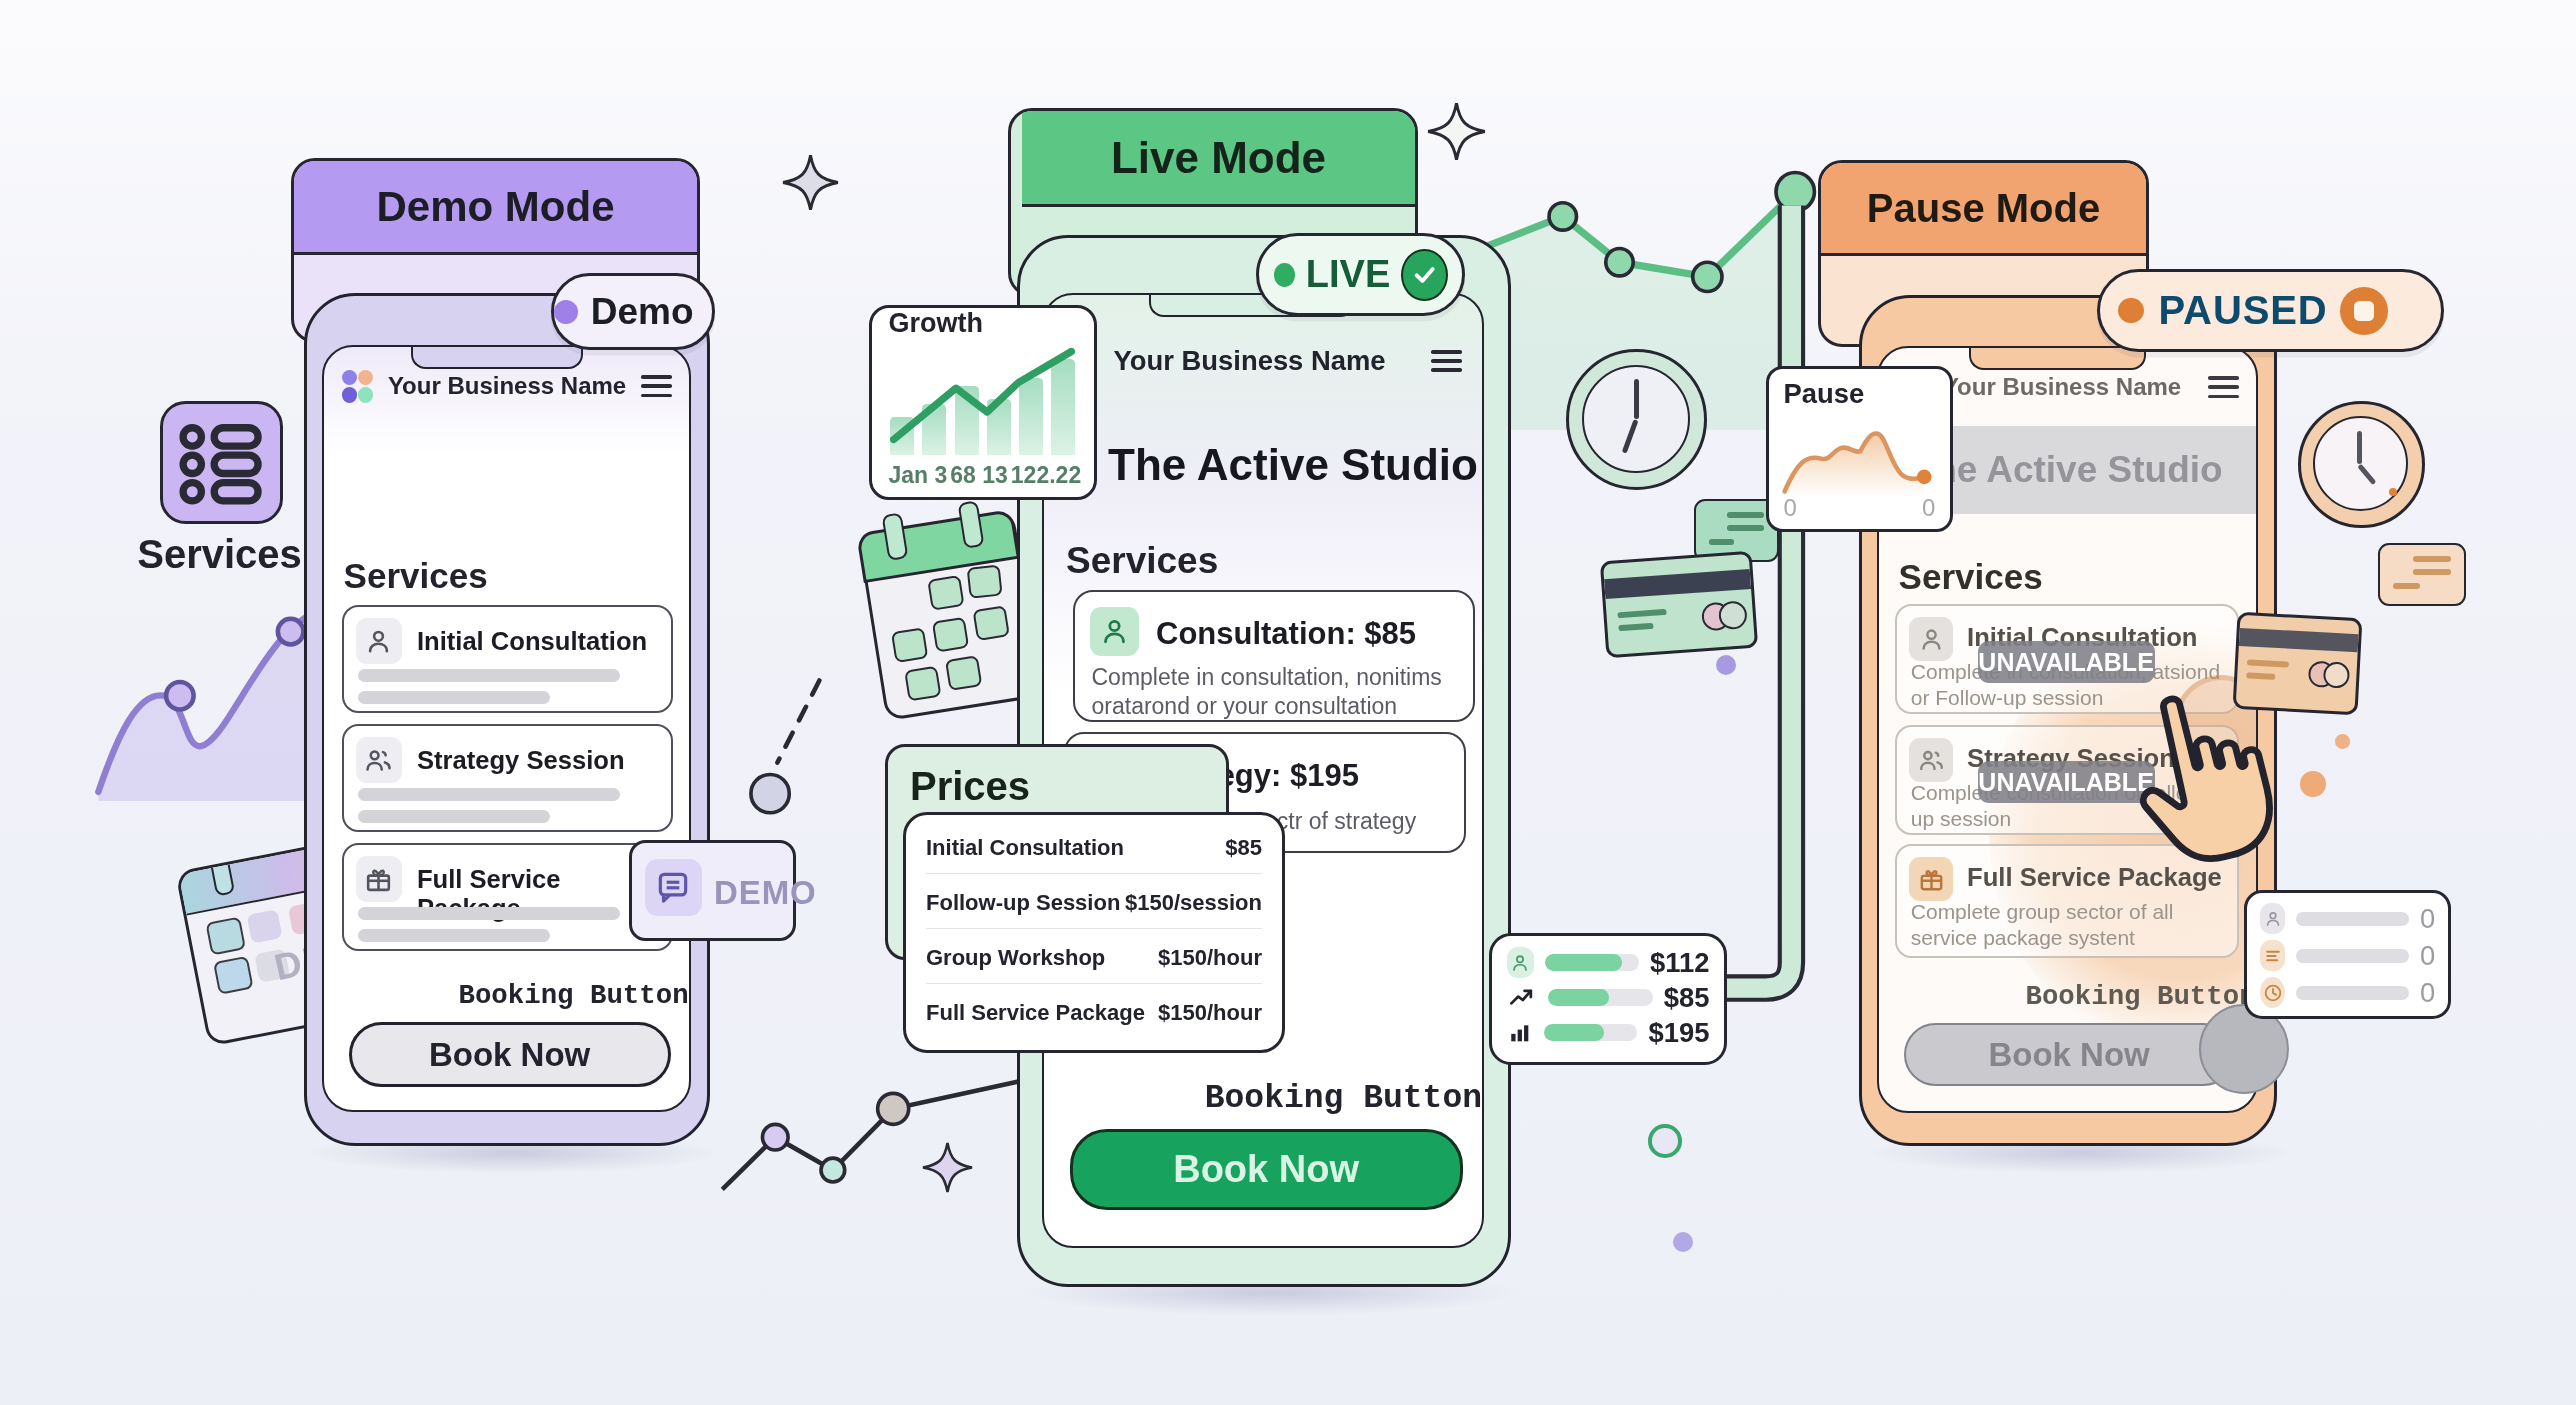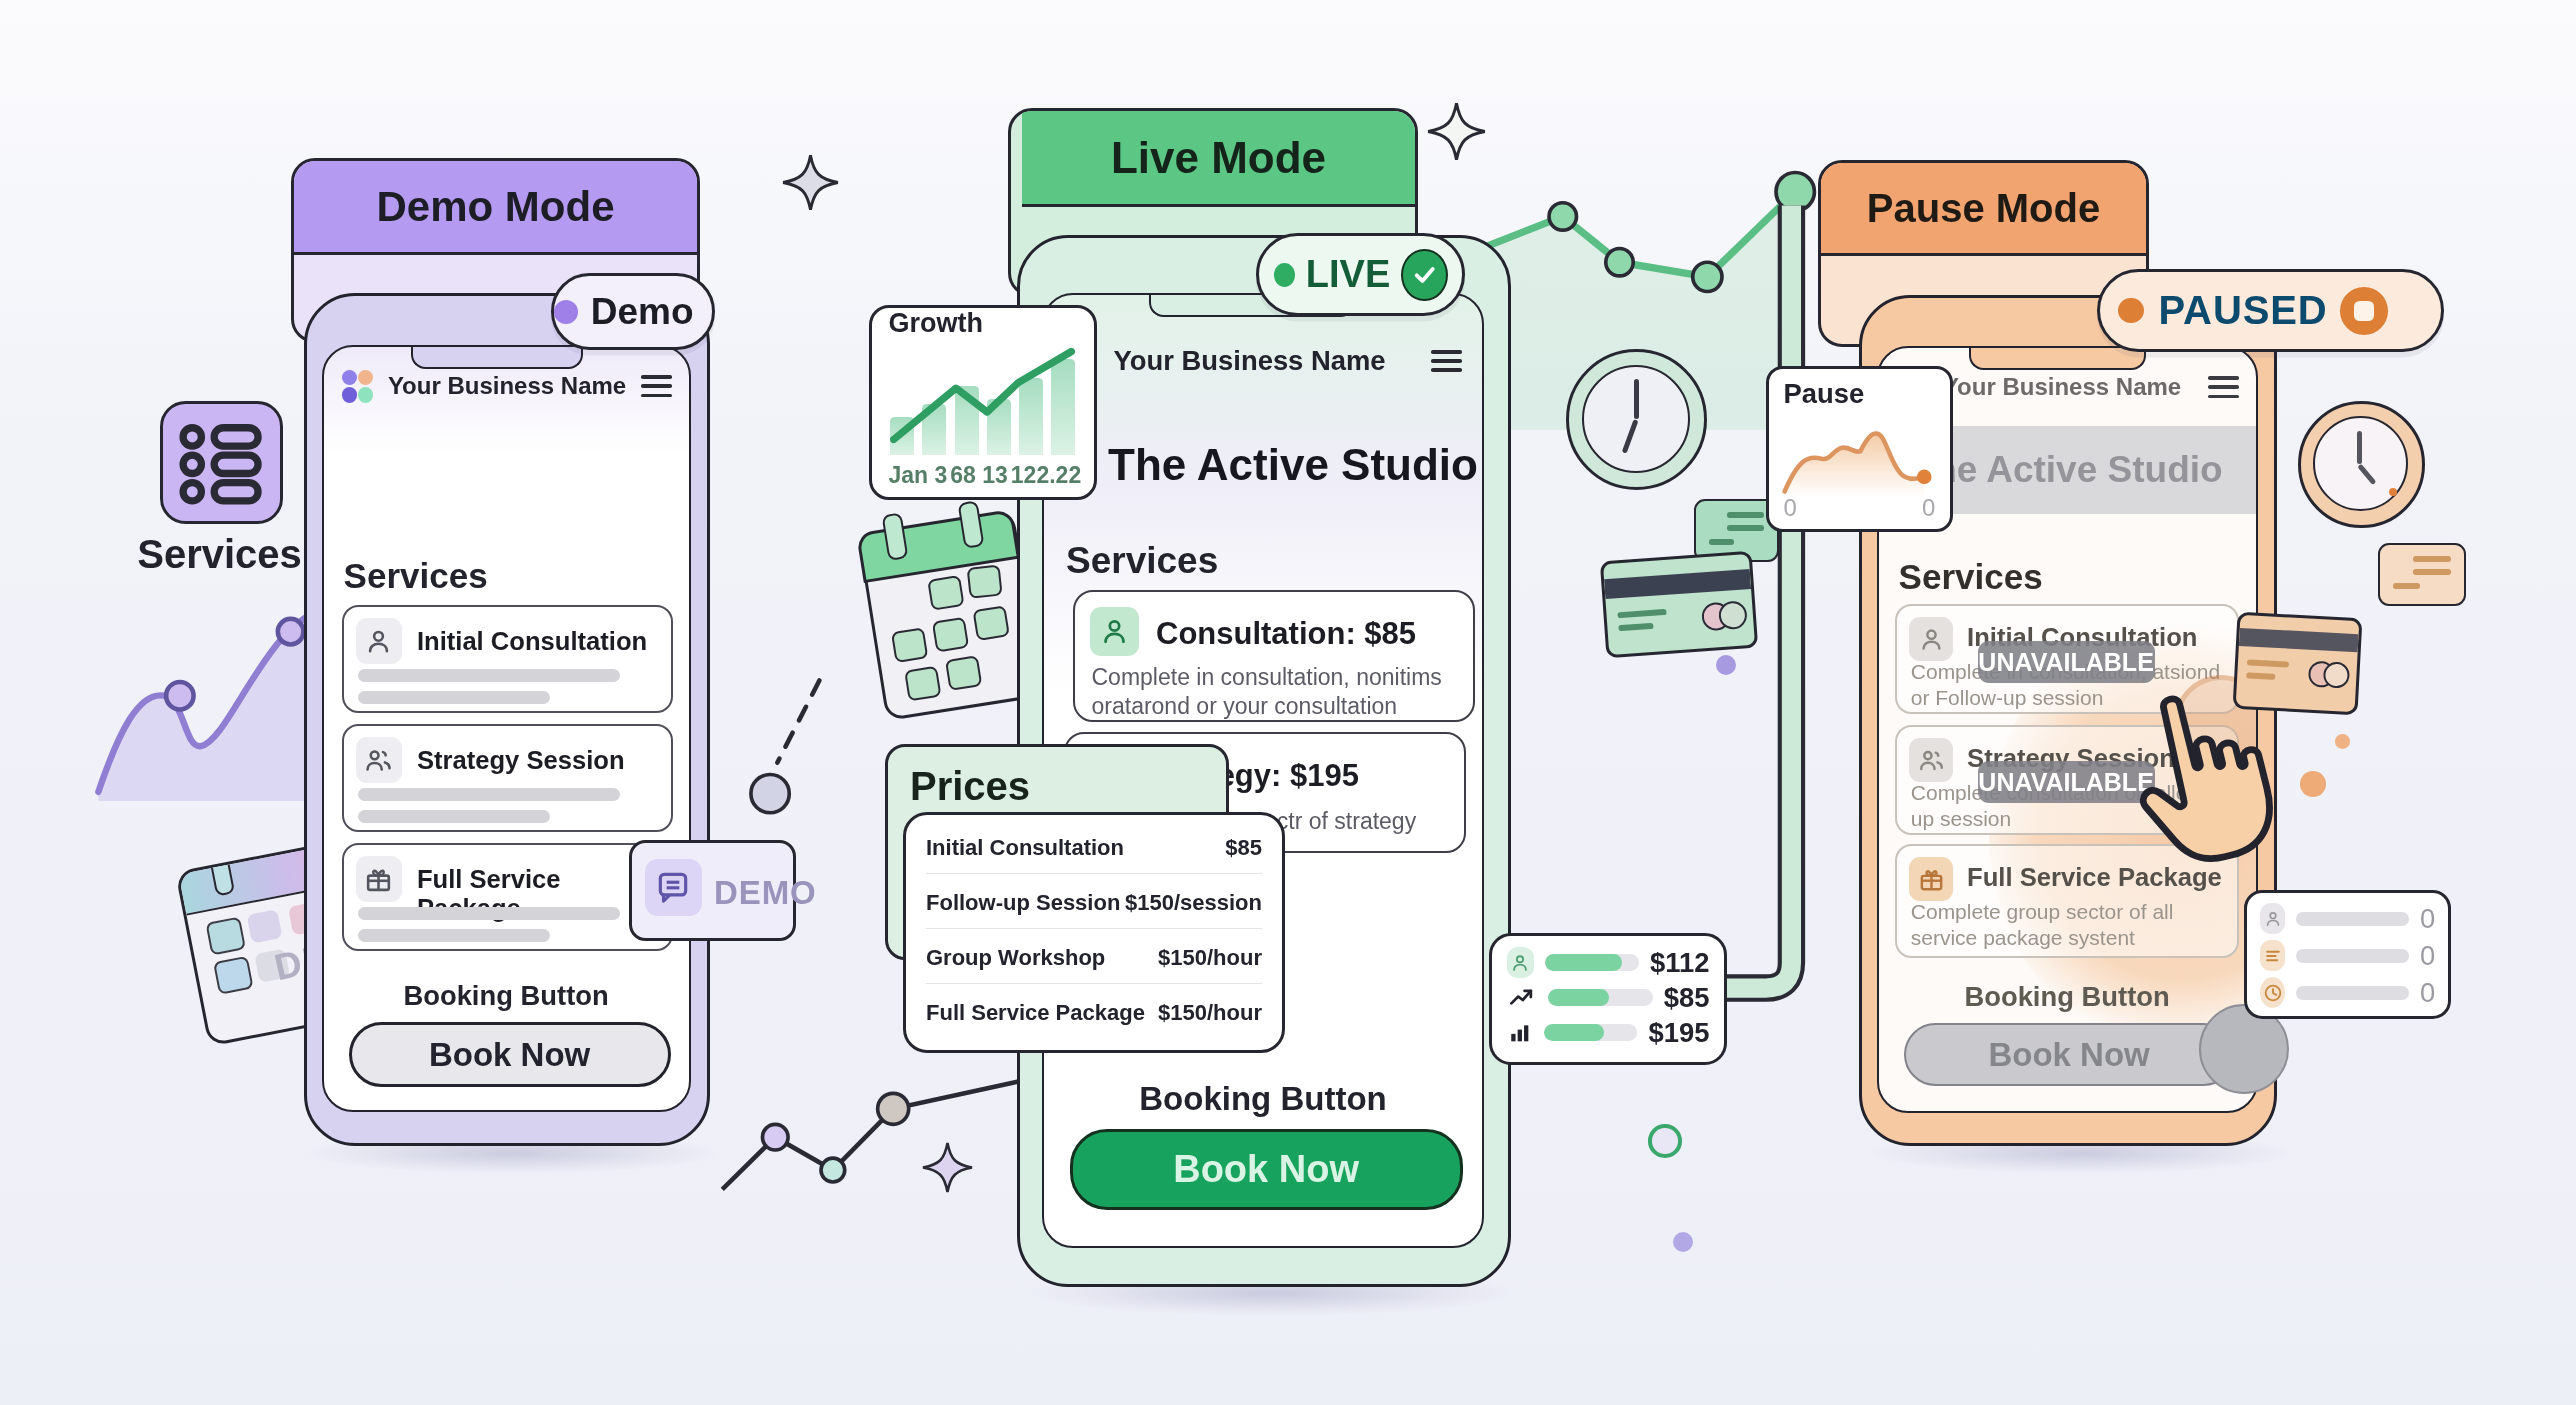--- a/index.html
+++ b/index.html
@@ -26,21 +26,21 @@
   .appbar-text{font-weight:bold;}
   .hamburger span{display:block;height:3.7px;border-radius:1.8px;background:#2a2a33;margin:5.5px 0;width:31px;}
   .logo{position:relative;width:35px;height:35px;}
   .logo i{position:absolute;width:15.6px;height:15.6px;border-radius:50%;}
   .banner{position:absolute;left:0;right:0;display:flex;align-items:center;justify-content:center;font-weight:bold;}
   .svc-card{position:absolute;background:#fff;border:2.7px solid #4f4f5a;border-radius:16.5px;}
   .chip{position:absolute;border-radius:11px;display:flex;align-items:center;justify-content:center;}
   .ph-bar{position:absolute;background:#d3d3d8;border-radius:7.3px;height:12.8px;}
   .svc-title{position:absolute;font-weight:bold;color:#1c1c24;}
   .svc-desc{position:absolute;color:#5b5b66;line-height:1.25;}
-  .book-label{position:absolute;width:100%;text-align:center;font-weight:bold;}
+  .book-label{position:absolute;width:100%;text-align:right;font-weight:bold;font-family:Liberation Mono, monospace;}
   .book-btn{position:absolute;display:flex;align-items:center;justify-content:center;font-weight:bold;border-radius:37px;}
   .shadow{position:absolute;border-radius:50%;background:radial-gradient(ellipse at center,rgba(110,110,160,.28),rgba(110,110,160,0) 70%);z-index:0;}
 
   
   .ov-card{position:absolute;background:#fff;border:3.7px solid #262630;border-radius:20px;z-index:6;}
 
   .unavail{position:absolute;background:rgba(128,128,136,.88);color:#fff;font-weight:bold;border-radius:11px;display:flex;align-items:center;justify-content:center;z-index:5;}
 
   .stat-track{position:relative;width:108px;height:16.5px;border-radius:8.2px;background:#e6e6ea;overflow:hidden;}
   .stat-fill{position:absolute;left:0;top:0;bottom:0;background:#7cd3a2;border-radius:8.2px;}

